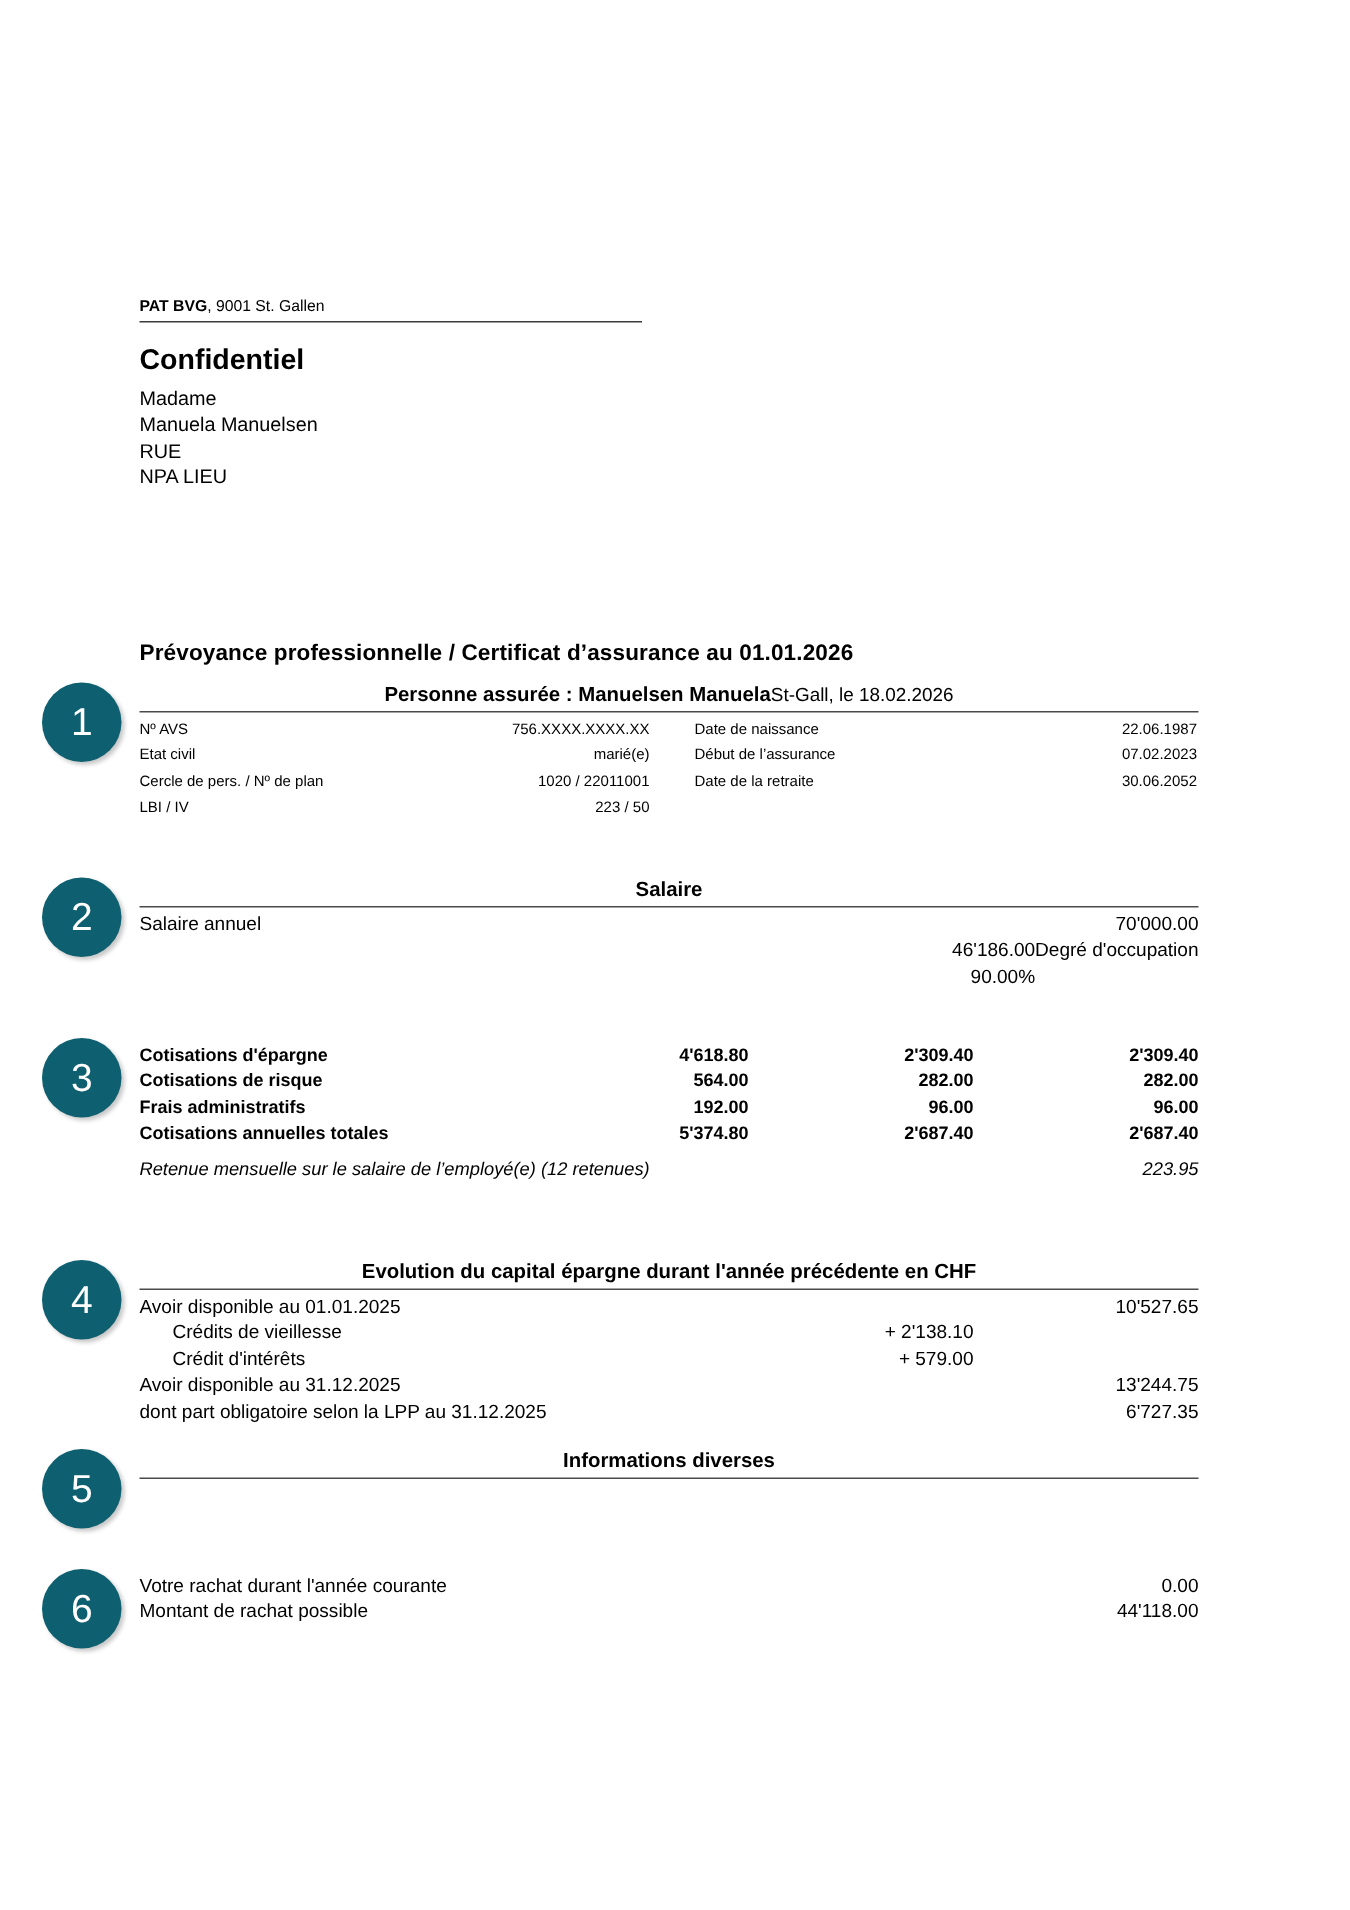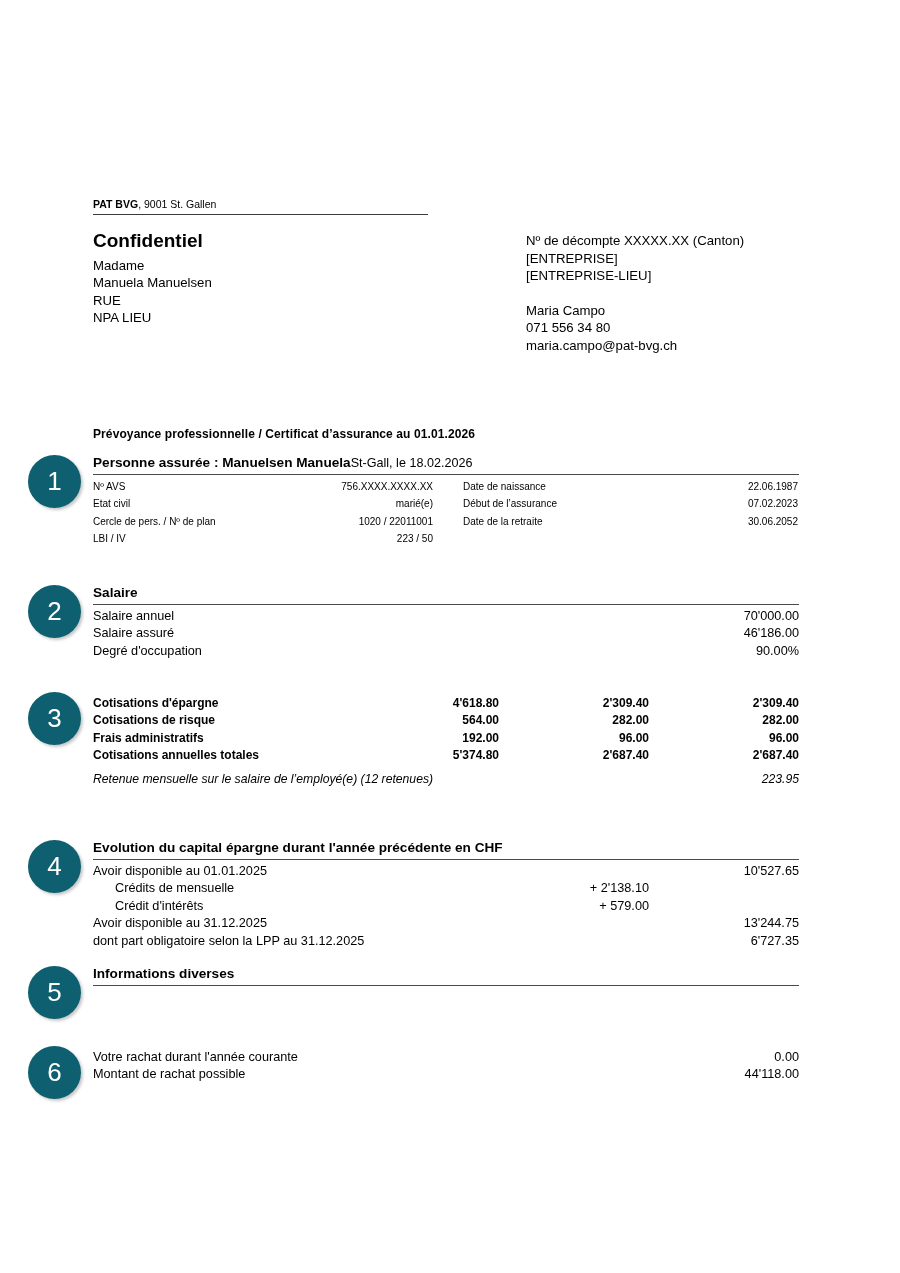--- a/index.html
+++ b/index.html
@@ -53,21 +53,21 @@
     font-size: 13.2px;
     line-height: 17.6px;
   }
   .addr-right .gap { height: 17px; }
 
   
   .doc-title {
     position: absolute;
     left: 93px;
     top: 427px;
-    font-size: 12px;
+    font-size: 15px;
     font-weight: bold;
     letter-spacing: 0.1px;
     white-space: nowrap;
   }
 
   
   .section {
     position: absolute;
     left: 28px;
     width: 844px;
@@ -89,21 +89,21 @@
   }
   .sec-body {
     position: absolute;
     left: 65px;
     top: 0;
     width: 706px;
   }
   .sec-head {
     display: flex;
     align-items: baseline;
-    justify-content: flex-start;
+    justify-content: center;
     font-size: 13.6px;
     font-weight: bold;
     padding-bottom: 4px;
     border-bottom: 1.7px solid #4a4a4a;
     white-space: nowrap;
   }
   .sec-head .head-right {
     font-weight: normal;
     font-size: 12.6px;
   }
@@ -177,29 +177,20 @@
   </div>
 
   <div class="addr-left">
     <div class="conf">Confidentiel</div>
     <div>Madame</div>
     <div>Manuela Manuelsen</div>
     <div>RUE</div>
     <div>NPA LIEU</div>
   </div>
 
-  <div class="addr-right">
-    <div>Nº de décompte XXXXX.XX (Canton)</div>
-    <div>[ENTREPRISE]</div>
-    <div>[ENTREPRISE-LIEU]</div>
-    <div class="gap"></div>
-    <div>Maria Campo</div>
-    <div>071 556 34 80</div>
-    <div>maria.campo@pat-bvg.ch</div>
-  </div>
 
   <div class="doc-title">Prévoyance professionnelle / Certificat d’assurance au 01.01.2026</div>
 
   <div class="section" style="top:455px;">
     <div class="badge">1</div>
     <div class="sec-body">
       <div class="sec-head">
         <span>Personne assurée : Manuelsen Manuela</span>
         <span class="head-right">St-Gall, le 18.02.2026</span>
       </div>
@@ -233,21 +224,20 @@
 
   <div class="section" style="top:585px;">
     <div class="badge">2</div>
     <div class="sec-body">
       <div class="sec-head">
         <span>Salaire</span>
       </div>
       <div class="lv">
         <span>Salaire annuel</span>
         <span class="v">70'000.00</span>
-        <span>Salaire assuré</span>
         <span class="v">46'186.00</span>
         <span>Degré d'occupation</span>
         <span class="v">90.00%</span>
       </div>
     </div>
   </div>
 
   <div class="section" style="top:692px;">
     <div class="badge">3</div>
     <div class="sec-body">
@@ -292,21 +282,21 @@
       <div class="sec-head">
         <span>Evolution du capital épargne durant l'année précédente en CHF</span>
       </div>
       <div class="cap">
         <div class="r">
           <span>Avoir disponible au 01.01.2025</span>
           <span class="mid"></span>
           <span class="end">10'527.65</span>
         </div>
         <div class="r">
-          <span class="indent">Crédits de mensuelle</span>
+          <span class="indent">Crédits de vieillesse</span>
           <span class="mid">+ 2'138.10</span>
           <span class="end"></span>
         </div>
         <div class="r">
           <span class="indent">Crédit d'intérêts</span>
           <span class="mid">+ 579.00</span>
           <span class="end"></span>
         </div>
         <div class="r">
           <span>Avoir disponible au 31.12.2025</span>

